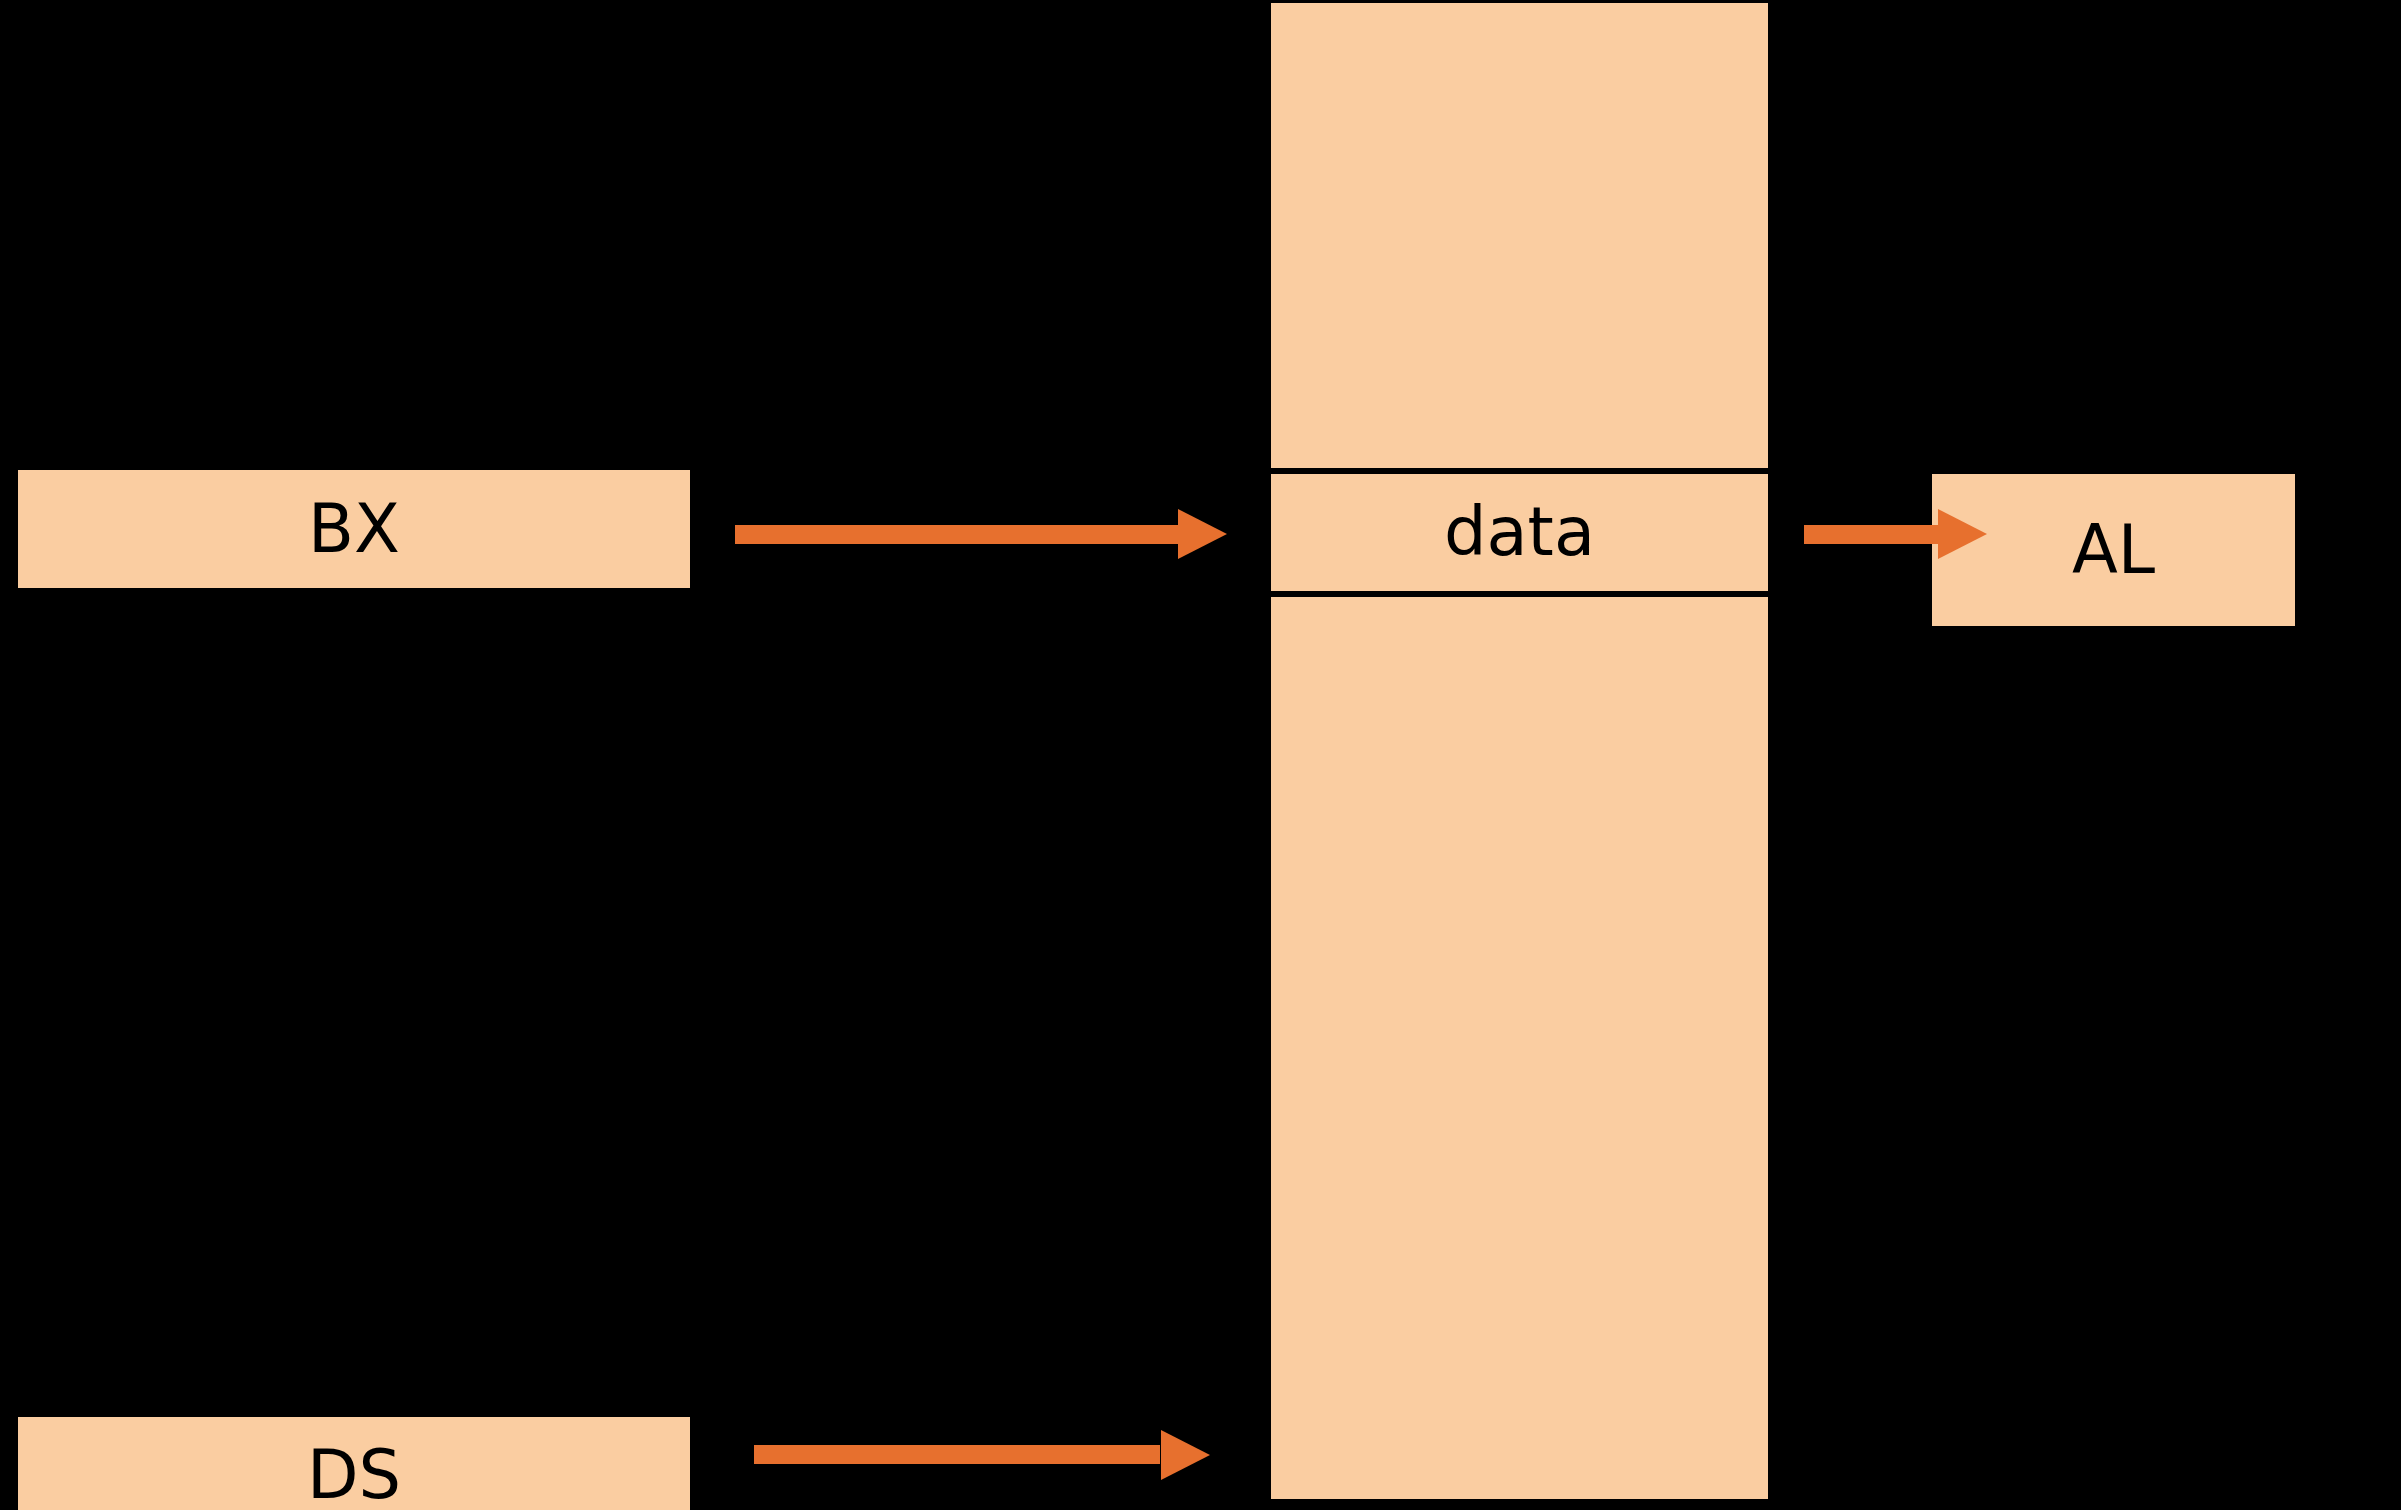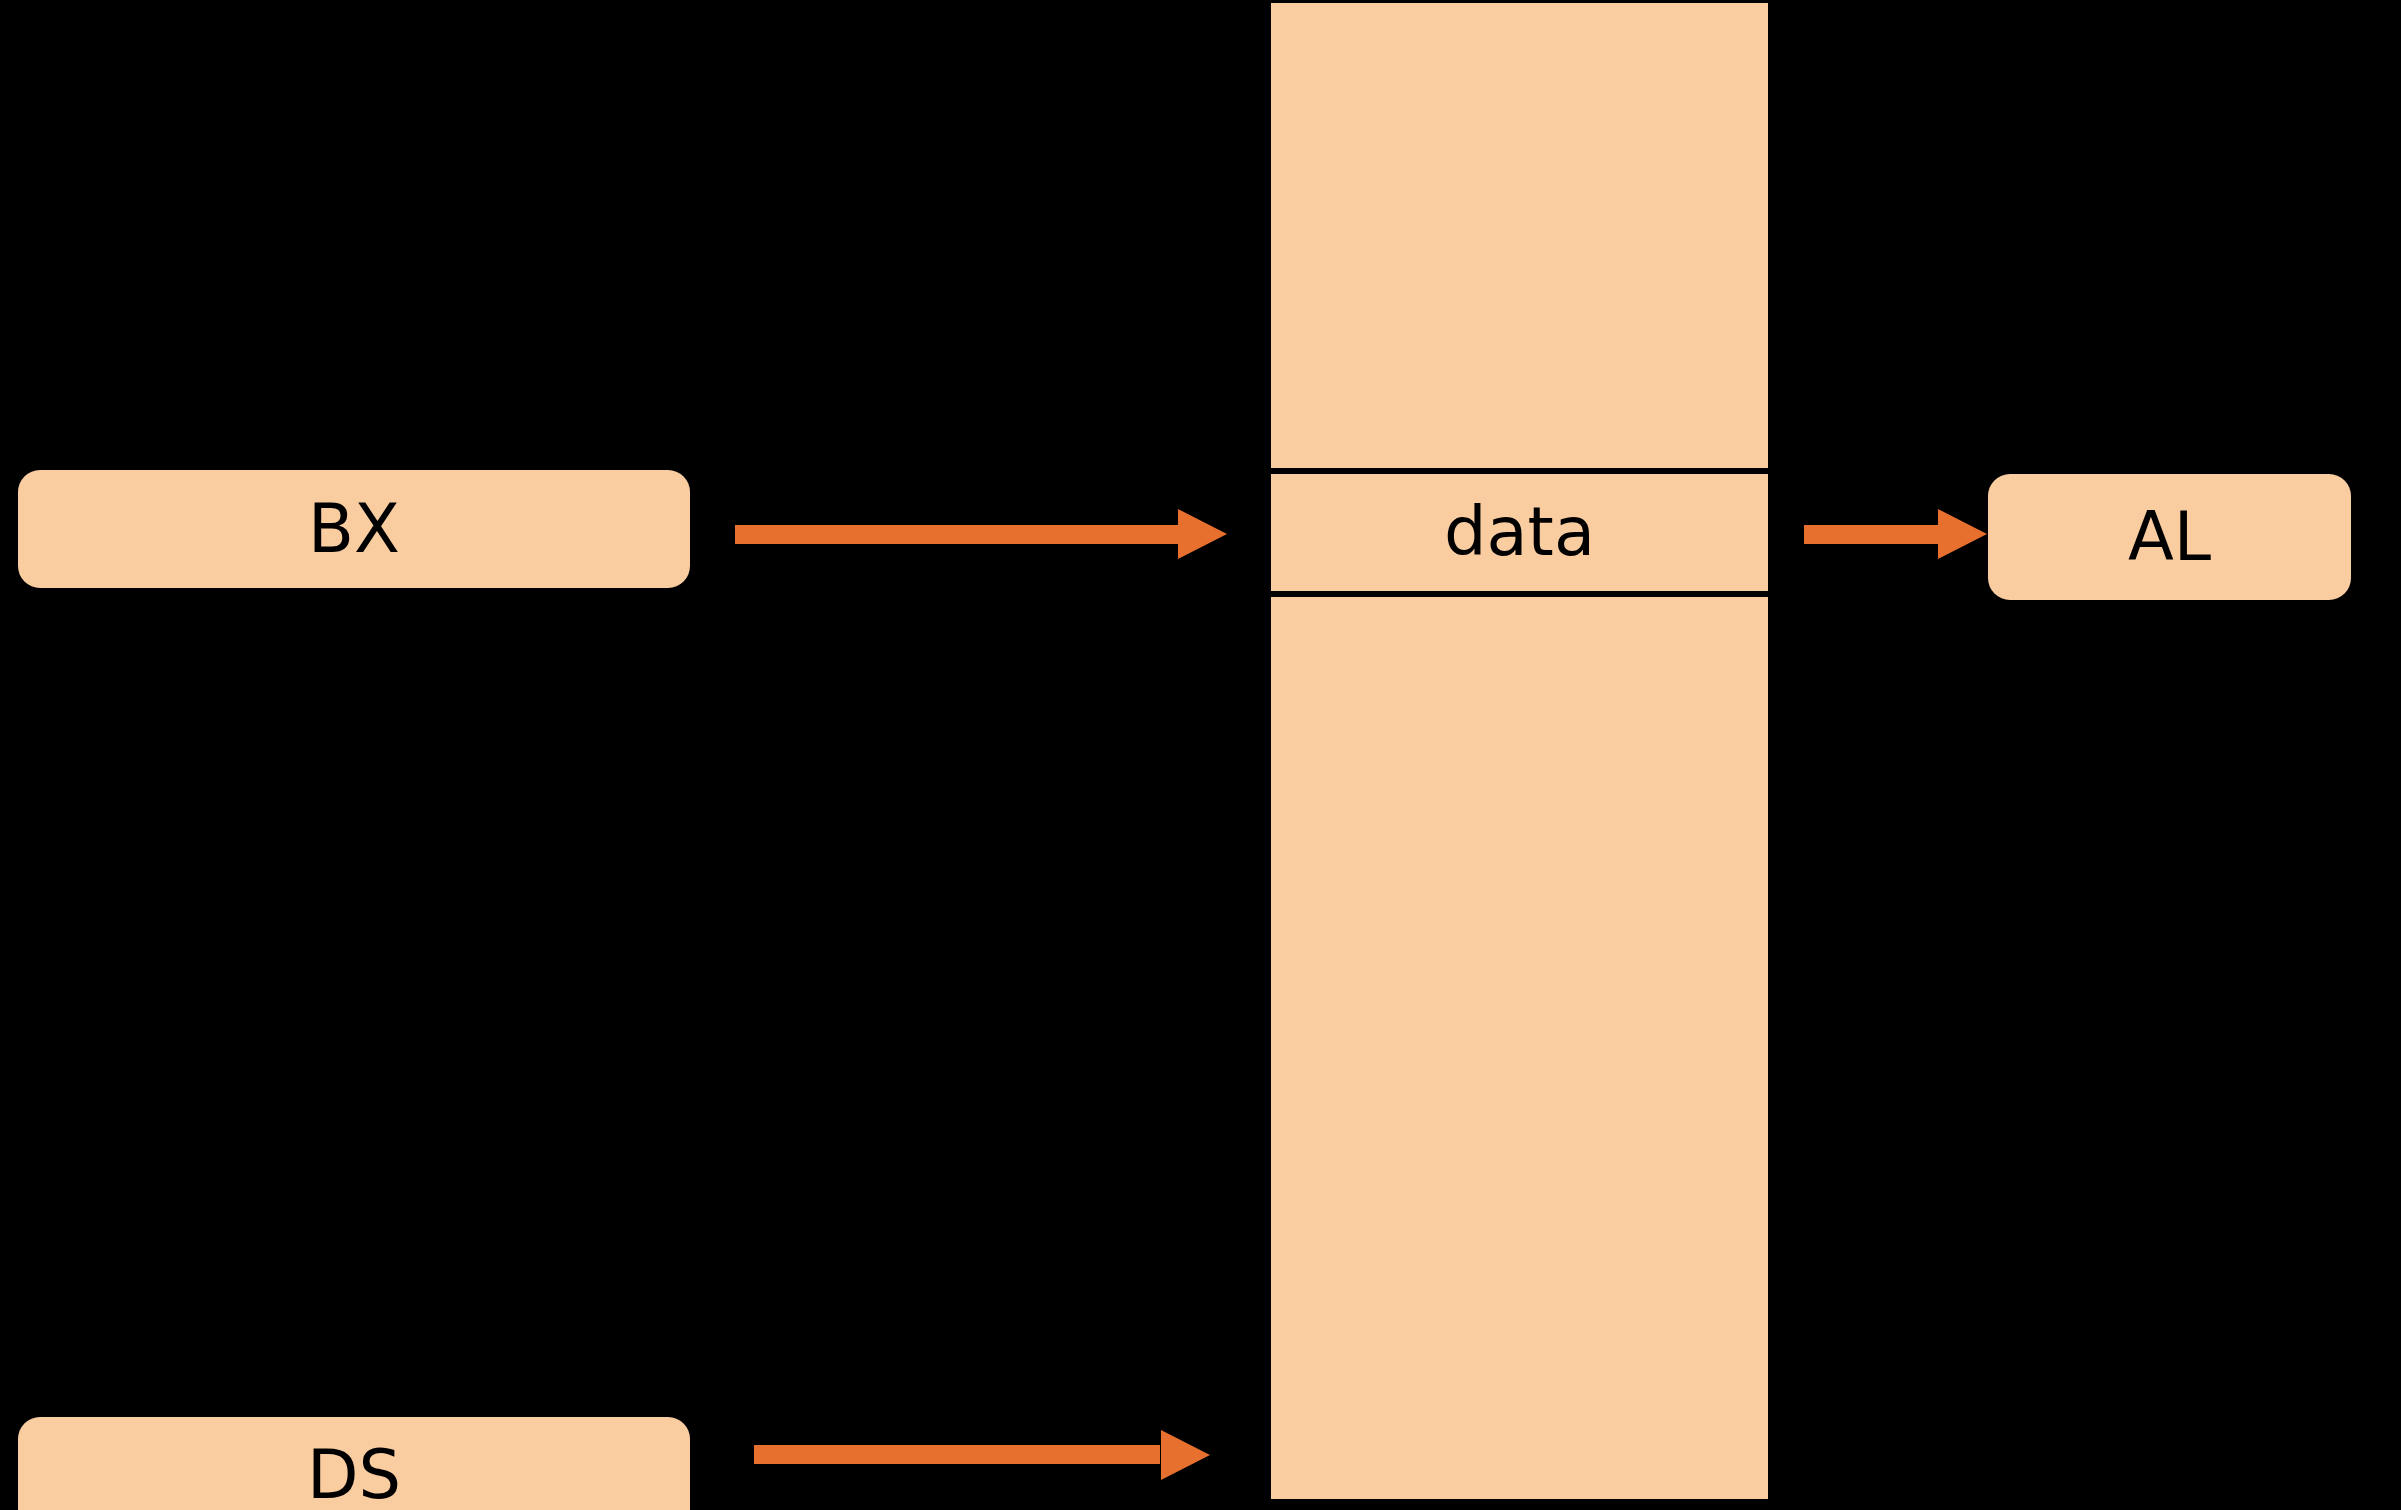--- a/index.html
+++ b/index.html
@@ -17,25 +17,24 @@
   }
   .box {
     position: absolute;
     background: #FACDA1;
     color: #000000;
     display: flex;
     align-items: center;
     justify-content: center;
     font-size: 67px;
     line-height: 1;
-    border-radius: 22px;
   }
   #bx-box   { left: 18px;   top: 470px;  width: 672px; height: 118px; }
   #ds-box   { left: 18px;   top: 1417px; width: 672px; height: 116px; }
-  #al-box   { left: 1988px; top: 474px;  width: 363px; height: 126px; }
+  #al-box   { left: 1932px; top: 474px;  width: 363px; height: 152px; }
 
   #memory-column {
     position: absolute;
     left: 1271px;
     top: 3.2px;
     width: 497px;
     height: 1496px;
     background: #FACDA1;
   }
   .mem-divider {

